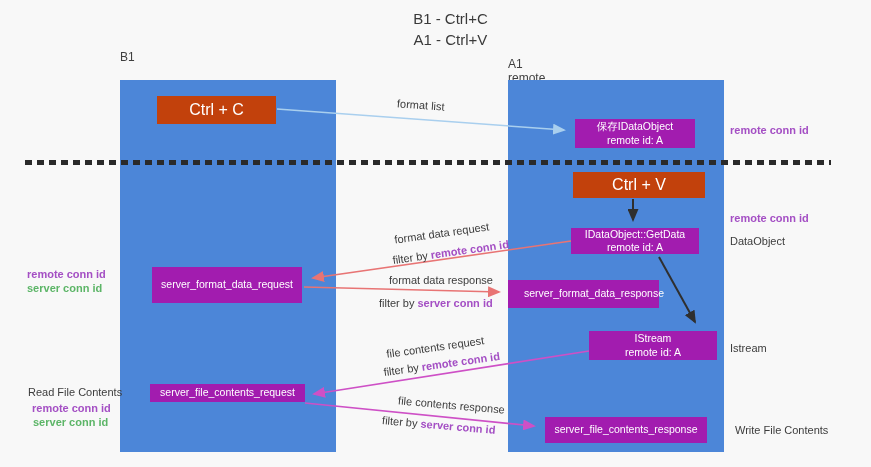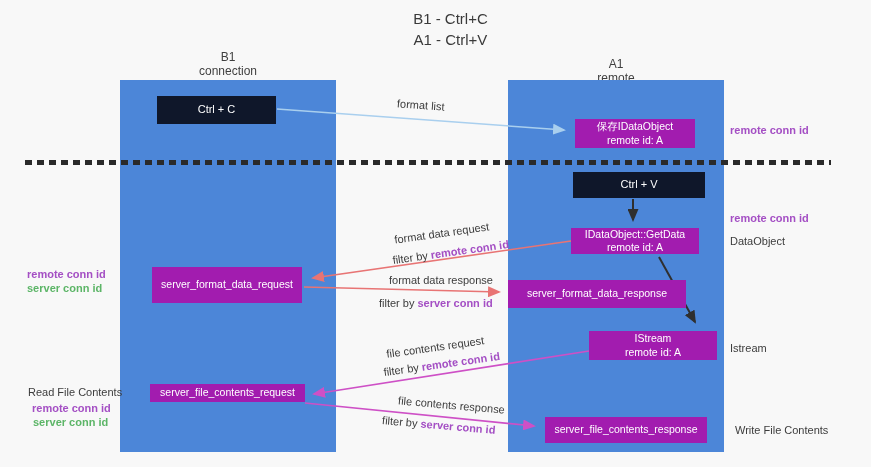--- a/index.html
+++ b/index.html
@@ -5,28 +5,28 @@
   html,body{margin:0;padding:0;background:#f8f8f8;}
   #canvas{
     position:relative;width:871px;height:467px;background:#f8f8f8;overflow:hidden;
     font-family:"Liberation Sans","DejaVu Sans",sans-serif;color:#3c3c3c;
   }
   .abs{position:absolute;}
   .title{
     left:0;top:8;width:871px;text-align:center;font-size:15px;line-height:21px;
     color:#3a3a3a;transform:translateX(15px);
   }
-  .lifeline-header{text-align:center;font-size:12px;line-height:14px;color:#3f3f3f;}
+  .lifeline-header{font-size:12px;line-height:14px;color:#3f3f3f;}
   .lifeline{background:#4c86d8;}
   .box{
     display:flex;flex-direction:column;align-items:center;justify-content:center;
     color:#ffffff;text-align:center;line-height:1.25;white-space:nowrap;
   }
   .box.orange{background:#a21caf;font-size:10.5px;}
-  .box.green{background:#0f172a;font-size:11px;}
+  .box.green{background:#c2410c;font-size:16px;}
   .edge-label{font-size:11px;white-space:nowrap;color:#3c3c3c;}
   .note-purple{color:#a44fc4;font-weight:bold;font-size:11px;white-space:nowrap;}
   .note-green{color:#5cb567;font-weight:bold;font-size:11px;white-space:nowrap;}
   .note-dark{color:#3c3c3c;font-size:11px;white-space:nowrap;}
   .filter-prefix{margin-right:3px;color:#3c3c3c;}
   .divider{
     height:5px;
     background:repeating-linear-gradient(to right,#2a2a2a 0 7px,transparent 7px 12px);
   }
   svg.arrows{position:absolute;left:0;top:0;pointer-events:none;}
@@ -36,21 +36,20 @@
 
 <div id="canvas">
 
   <div class="abs title" style="left:0;top:8px;">
     <div>B1 - Ctrl+C</div>
     <div>A1 - Ctrl+V</div>
   </div>
 
   <div class="abs lifeline-header" style="left:120px;top:50px;width:216px;">
     <div>B1</div>
-    <div>connection</div>
   </div>
   <div class="abs lifeline-header" style="left:508px;top:50px;width:216px;margin-top:7px;">
     <div>A1</div>
     <div>remote</div>
   </div>
 
   <div class="abs lifeline" style="left:120px;top:80px;width:216px;height:372px;"></div>
   <div class="abs lifeline" style="left:508px;top:80px;width:216px;height:372px;"></div>
 
   <div class="abs divider" style="left:25px;top:160px;width:806px;"></div>
@@ -94,21 +93,21 @@
 
   <div class="abs box orange" style="left:571px;top:228px;width:128px;height:26px;">
     <span>IDataObject::GetData</span>
     <span>remote id: A</span>
   </div>
 
   <div class="abs box orange" style="left:152px;top:267px;width:150px;height:36px;">
     <span>server_format_data_request</span>
   </div>
 
-  <div class="abs box orange" style="left:508px;top:280px;width:178px;height:28px;">
+  <div class="abs box orange" style="left:508px;top:280px;width:130px;height:28px;padding-left:21px;">
     <span>server_format_data_response</span>
   </div>
 
   <div class="abs box orange" style="left:589px;top:331px;width:128px;height:29px;">
     <span>IStream</span>
     <span>remote id: A</span>
   </div>
 
   <div class="abs box orange" style="left:150px;top:384px;width:155px;height:18px;">
     <span>server_file_contents_request</span>

